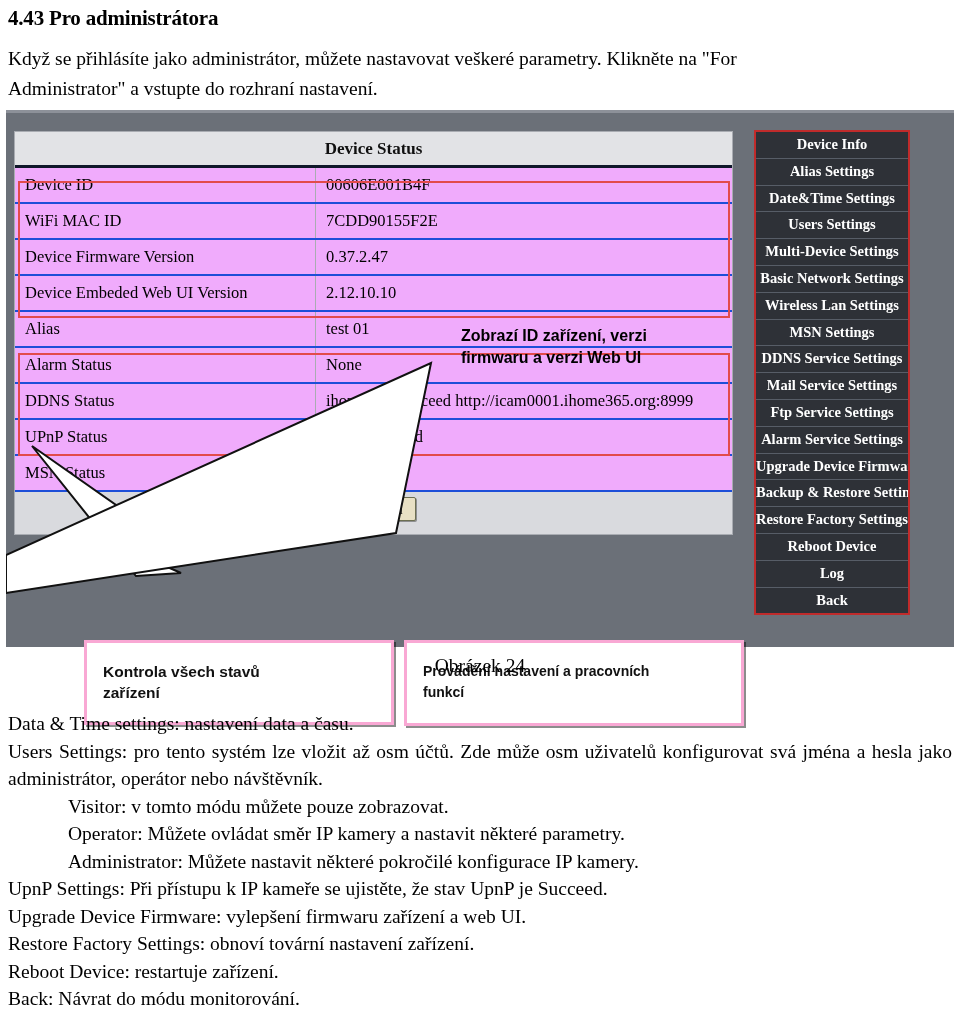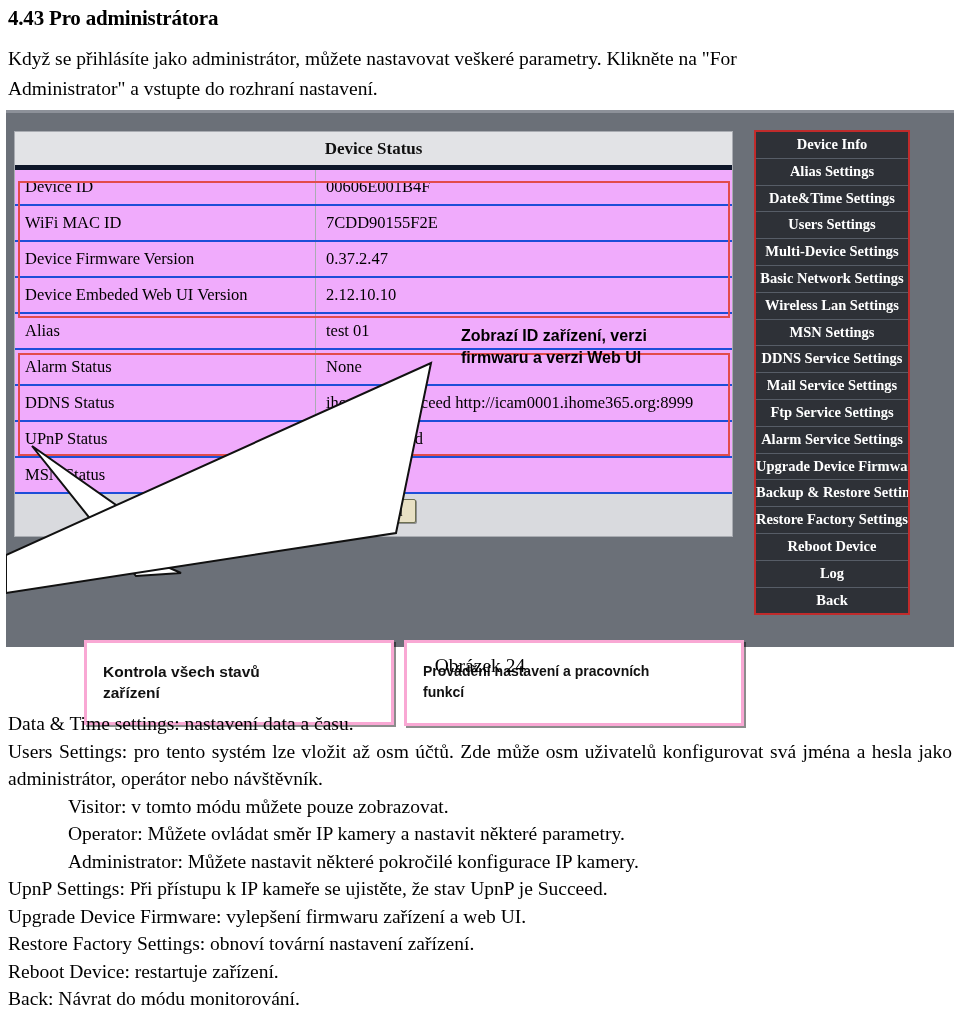--- a/index.html
+++ b/index.html
@@ -68,21 +68,21 @@
     border: 1px solid #a9acb2;
     box-sizing: border-box;
   }
   .status-head {
     height: 33px;
     line-height: 33px;
     text-align: center;
     font-weight: bold;
     font-size: 17px;
     background: #e2e3e6;
-    border-bottom: 5px solid #0f172a;
+    border-bottom: 3px solid #0f172a;
     color: #101010;
   }
   .srow {
     display: flex;
     height: 34px;
     border-bottom: 2px solid #1d4ed8;
     background: #f0abfc;
   }
   .srow:last-child { border-bottom: none; }
   .scell-k {

